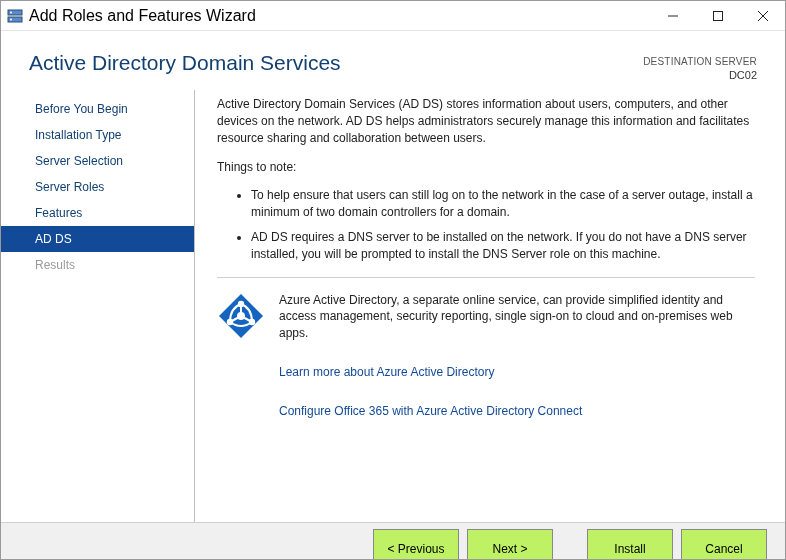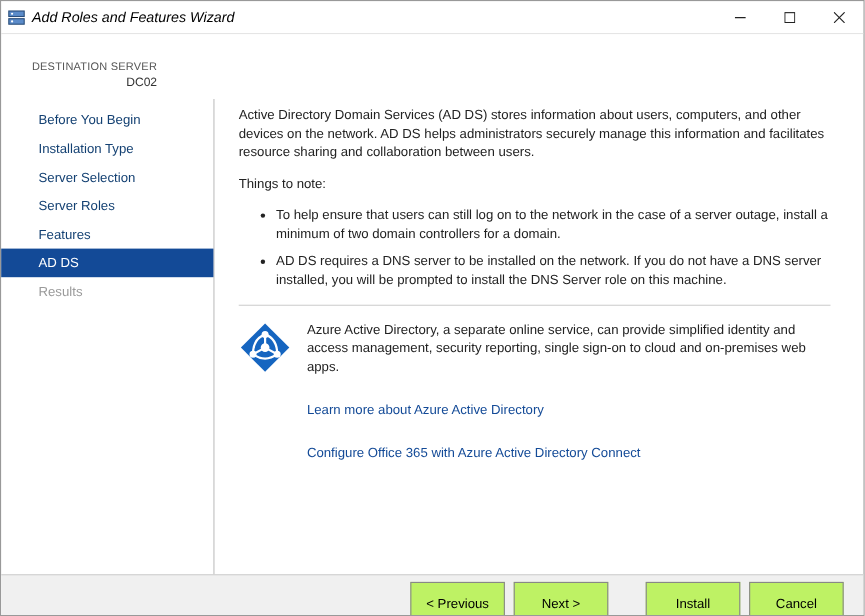--- a/index.html
+++ b/index.html
@@ -17,21 +17,21 @@
       height: 30px;
       display: flex;
       align-items: center;
       padding: 0 0 0 6px;
       border-bottom: 1px solid #e5e5e5;
     }
     .titlebar .app-icon {
       width: 16px; height: 16px; margin-right: 6px;
       display: inline-flex; align-items: center; justify-content: center;
     }
-    .titlebar .title { font-size: 13px; color: #000; flex: 1; font-style: italic; }
+    .titlebar .title { font-size: 16px; color: #000; flex: 1; }
     .win-controls { display: flex; height: 100%; }
     .win-btn {
       width: 45px; height: 100%;
       display: flex; align-items: center; justify-content: center;
       cursor: pointer;
     }
     .win-btn svg { stroke: #222; stroke-width: 1; fill: none; }
     
     .header {
       padding: 20px 28px 8px 28px;
@@ -166,20 +166,21 @@
     <div class="win-btn">
       <svg width="10" height="10">
           <line x1="0" y1="0" x2="10" y2="10"></line>
           <line x1="10" y1="0" x2="0" y2="10"></line>
         </svg>
     </div>
   </div>
 </div>
 
 <div class="header">
+  <h1>Active Directory Domain Services</h1>
   <div class="dest">
     <div class="lbl">DESTINATION SERVER</div>
     <div class="srv">DC02</div>
   </div>
 </div>
 
 <div class="body">
   <div class="sidebar">
     <div class="sb-item">Before You Begin</div>
     <div class="sb-item">Installation Type</div>

